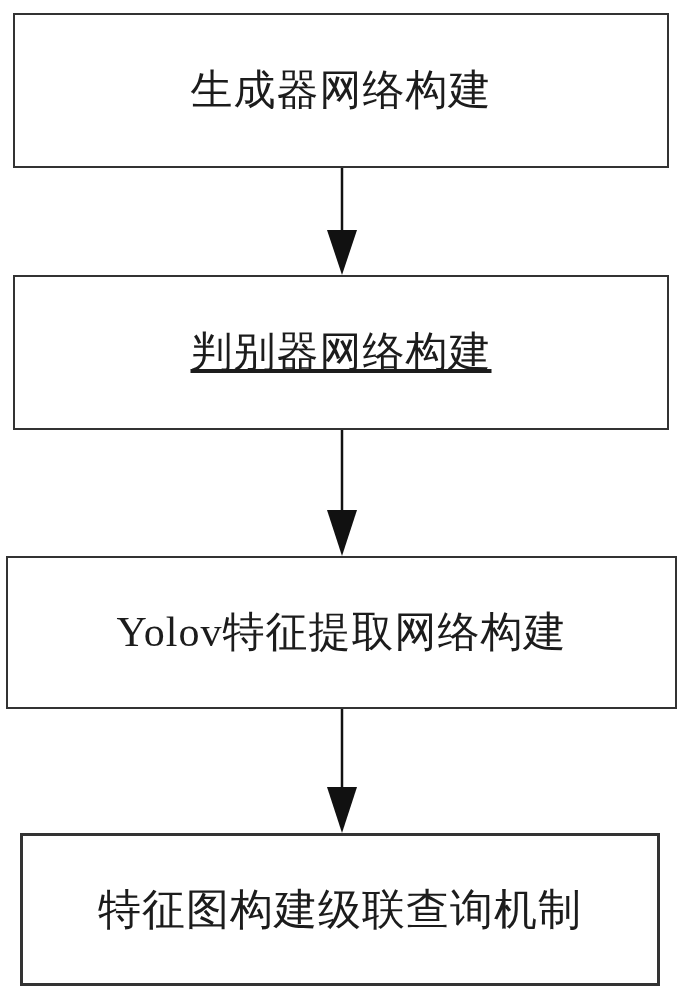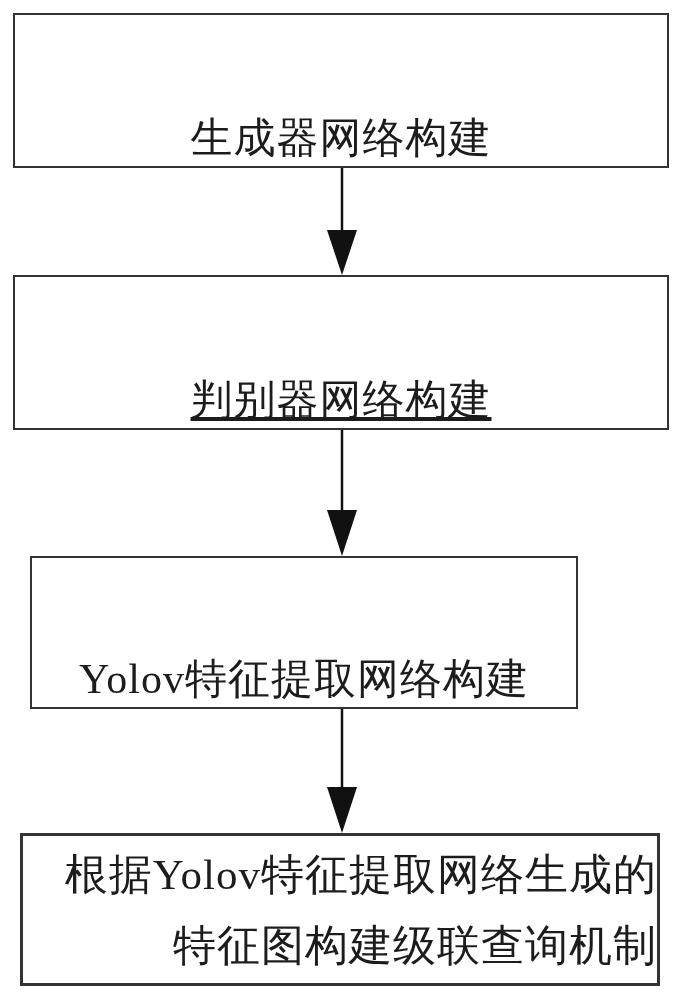--- a/index.html
+++ b/index.html
@@ -14,34 +14,34 @@
     background: var(--bg, #ffffff);
     font-family: "Liberation Serif", "DejaVu Serif", serif;
     overflow: hidden;
   }
   .flow-box {
     position: absolute;
     box-sizing: border-box;
     background: var(--bg, #ffffff);
     border: 2px solid var(--border-color, #333333);
     display: flex;
-    align-items: flex-end;
+    align-items: center;
     justify-content: center;
     text-align: center;
     color: var(--text-color, #1c1c1c);
   }
   .flow-box .label {
     font-size: 42px;
     line-height: 1.3;
     letter-spacing: 1px;
     white-space: nowrap;
   }
   .box-1 { left: 13px;  top: 13px;  width: 656px; height: 155px; }
   .box-2 { left: 13px;  top: 275px; width: 656px; height: 155px; text-decoration: underline; }
-  .box-3 { left: 30px;  top: 556px; width: 548px; height: 153px; }
+  .box-3 { left: 6px;  top: 556px; width: 671px; height: 153px; }
   .box-4 {
     left: 20px;  top: 833px; width: 640px; height: 153px;
     border-width: 3px;
     flex-direction: column;
   }
   .box-4 .label { font-size: 43px; line-height: 71px; }
   .arrow {
     position: absolute;
     left: 322px;
     width: 40px;
@@ -79,17 +79,16 @@
   <div class="flow-box box-3">
     <span class="label">Yolov特征提取网络构建</span>
   </div>
 
   <svg class="arrow arrow-3" viewBox="0 0 40 124" xmlns="http://www.w3.org/2000/svg">
     <line x1="20" y1="0" x2="20" y2="80"></line>
     <polygon points="5,78 35,78 20,124"></polygon>
   </svg>
 
   <div class="flow-box box-4">
-    <span class="label">根据Yolov特征提取网络生成的</span>
     <span class="label">特征图构建级联查询机制</span>
   </div>
 
 </div>
 
 </body></html>

